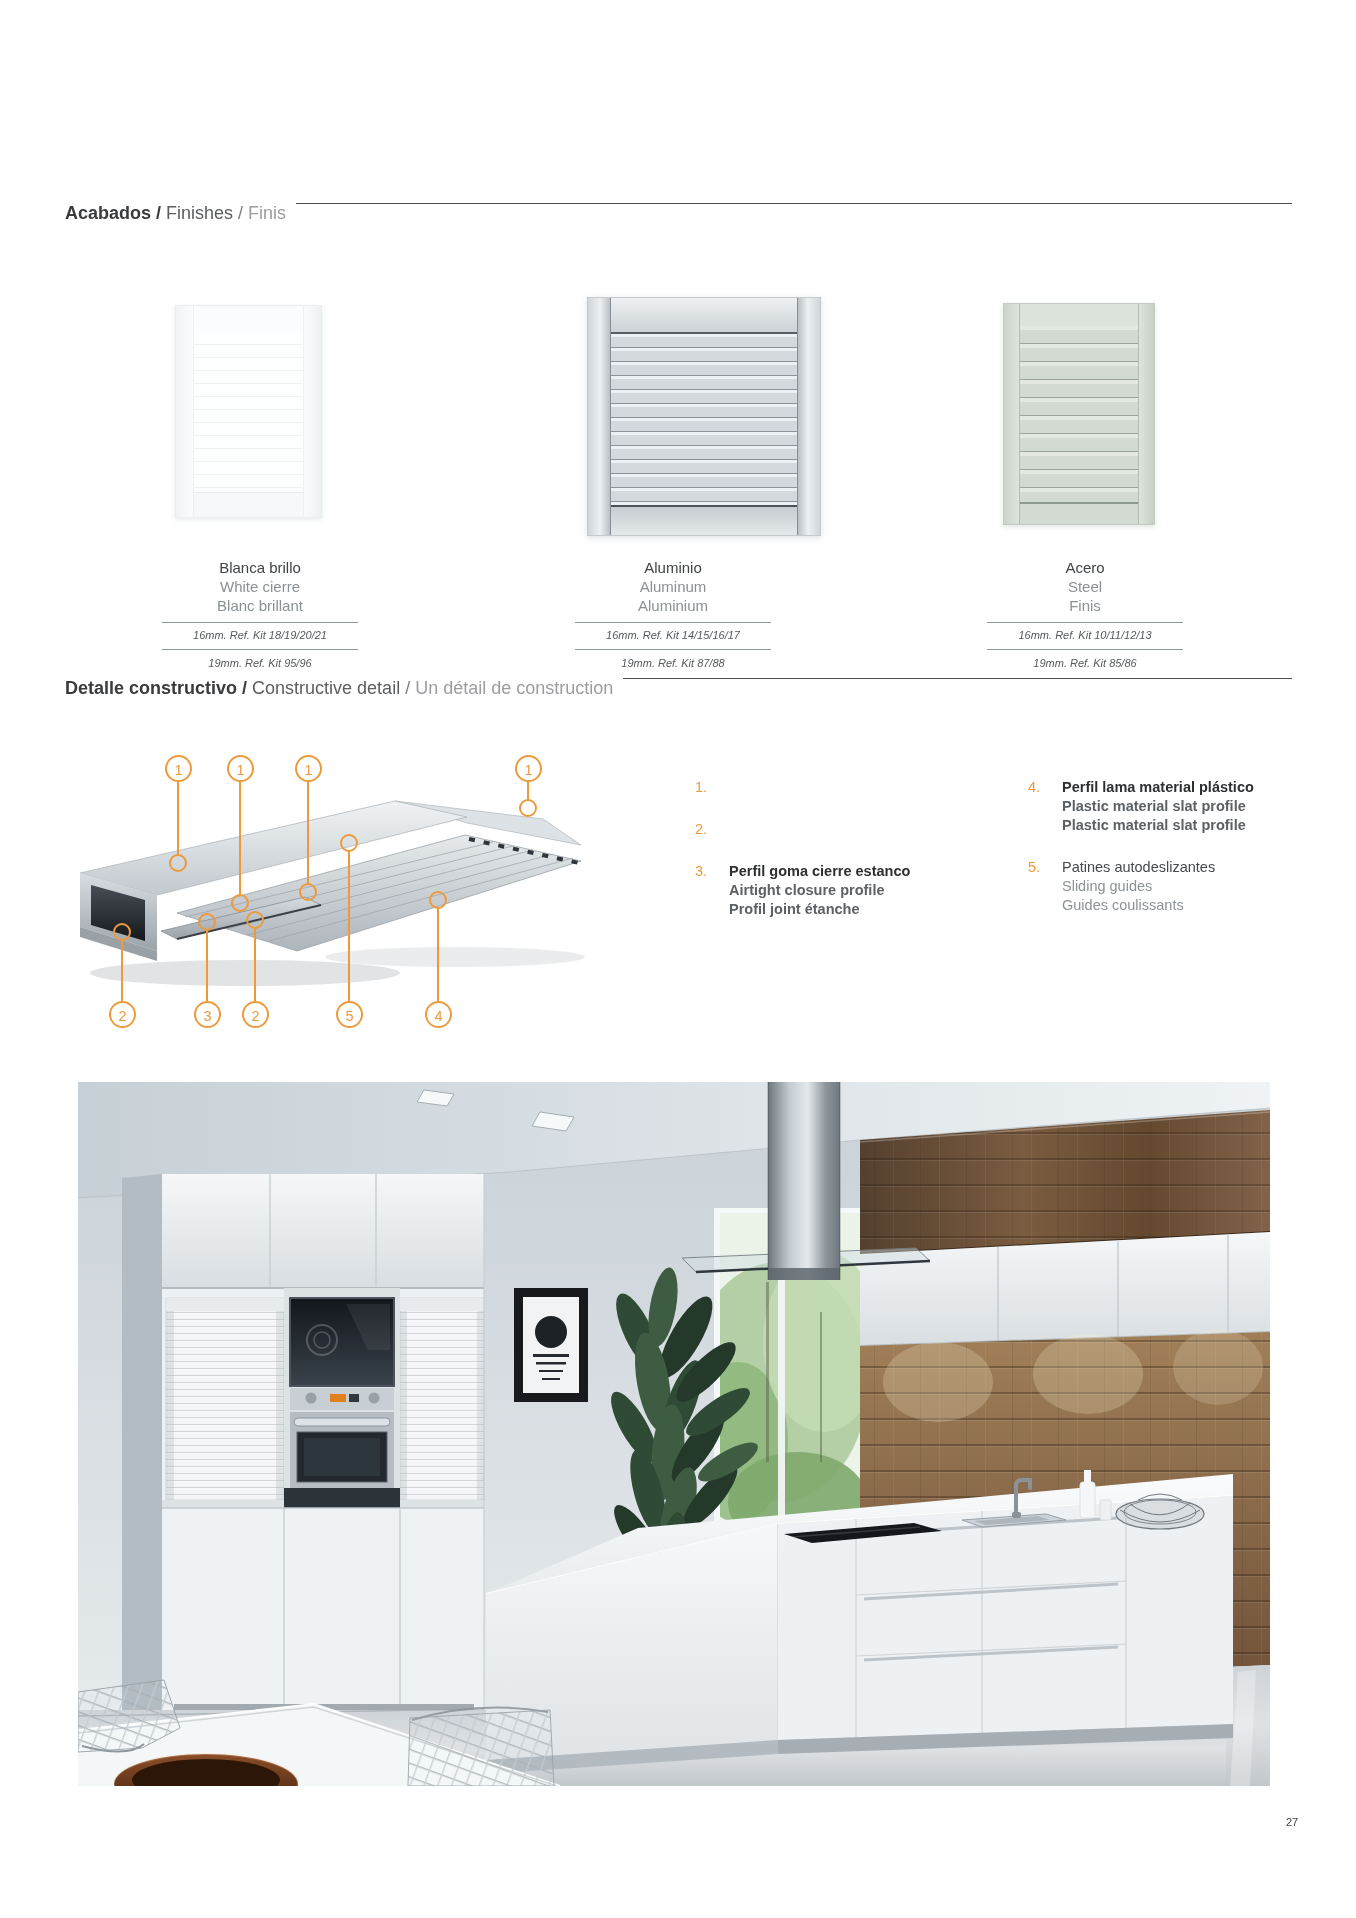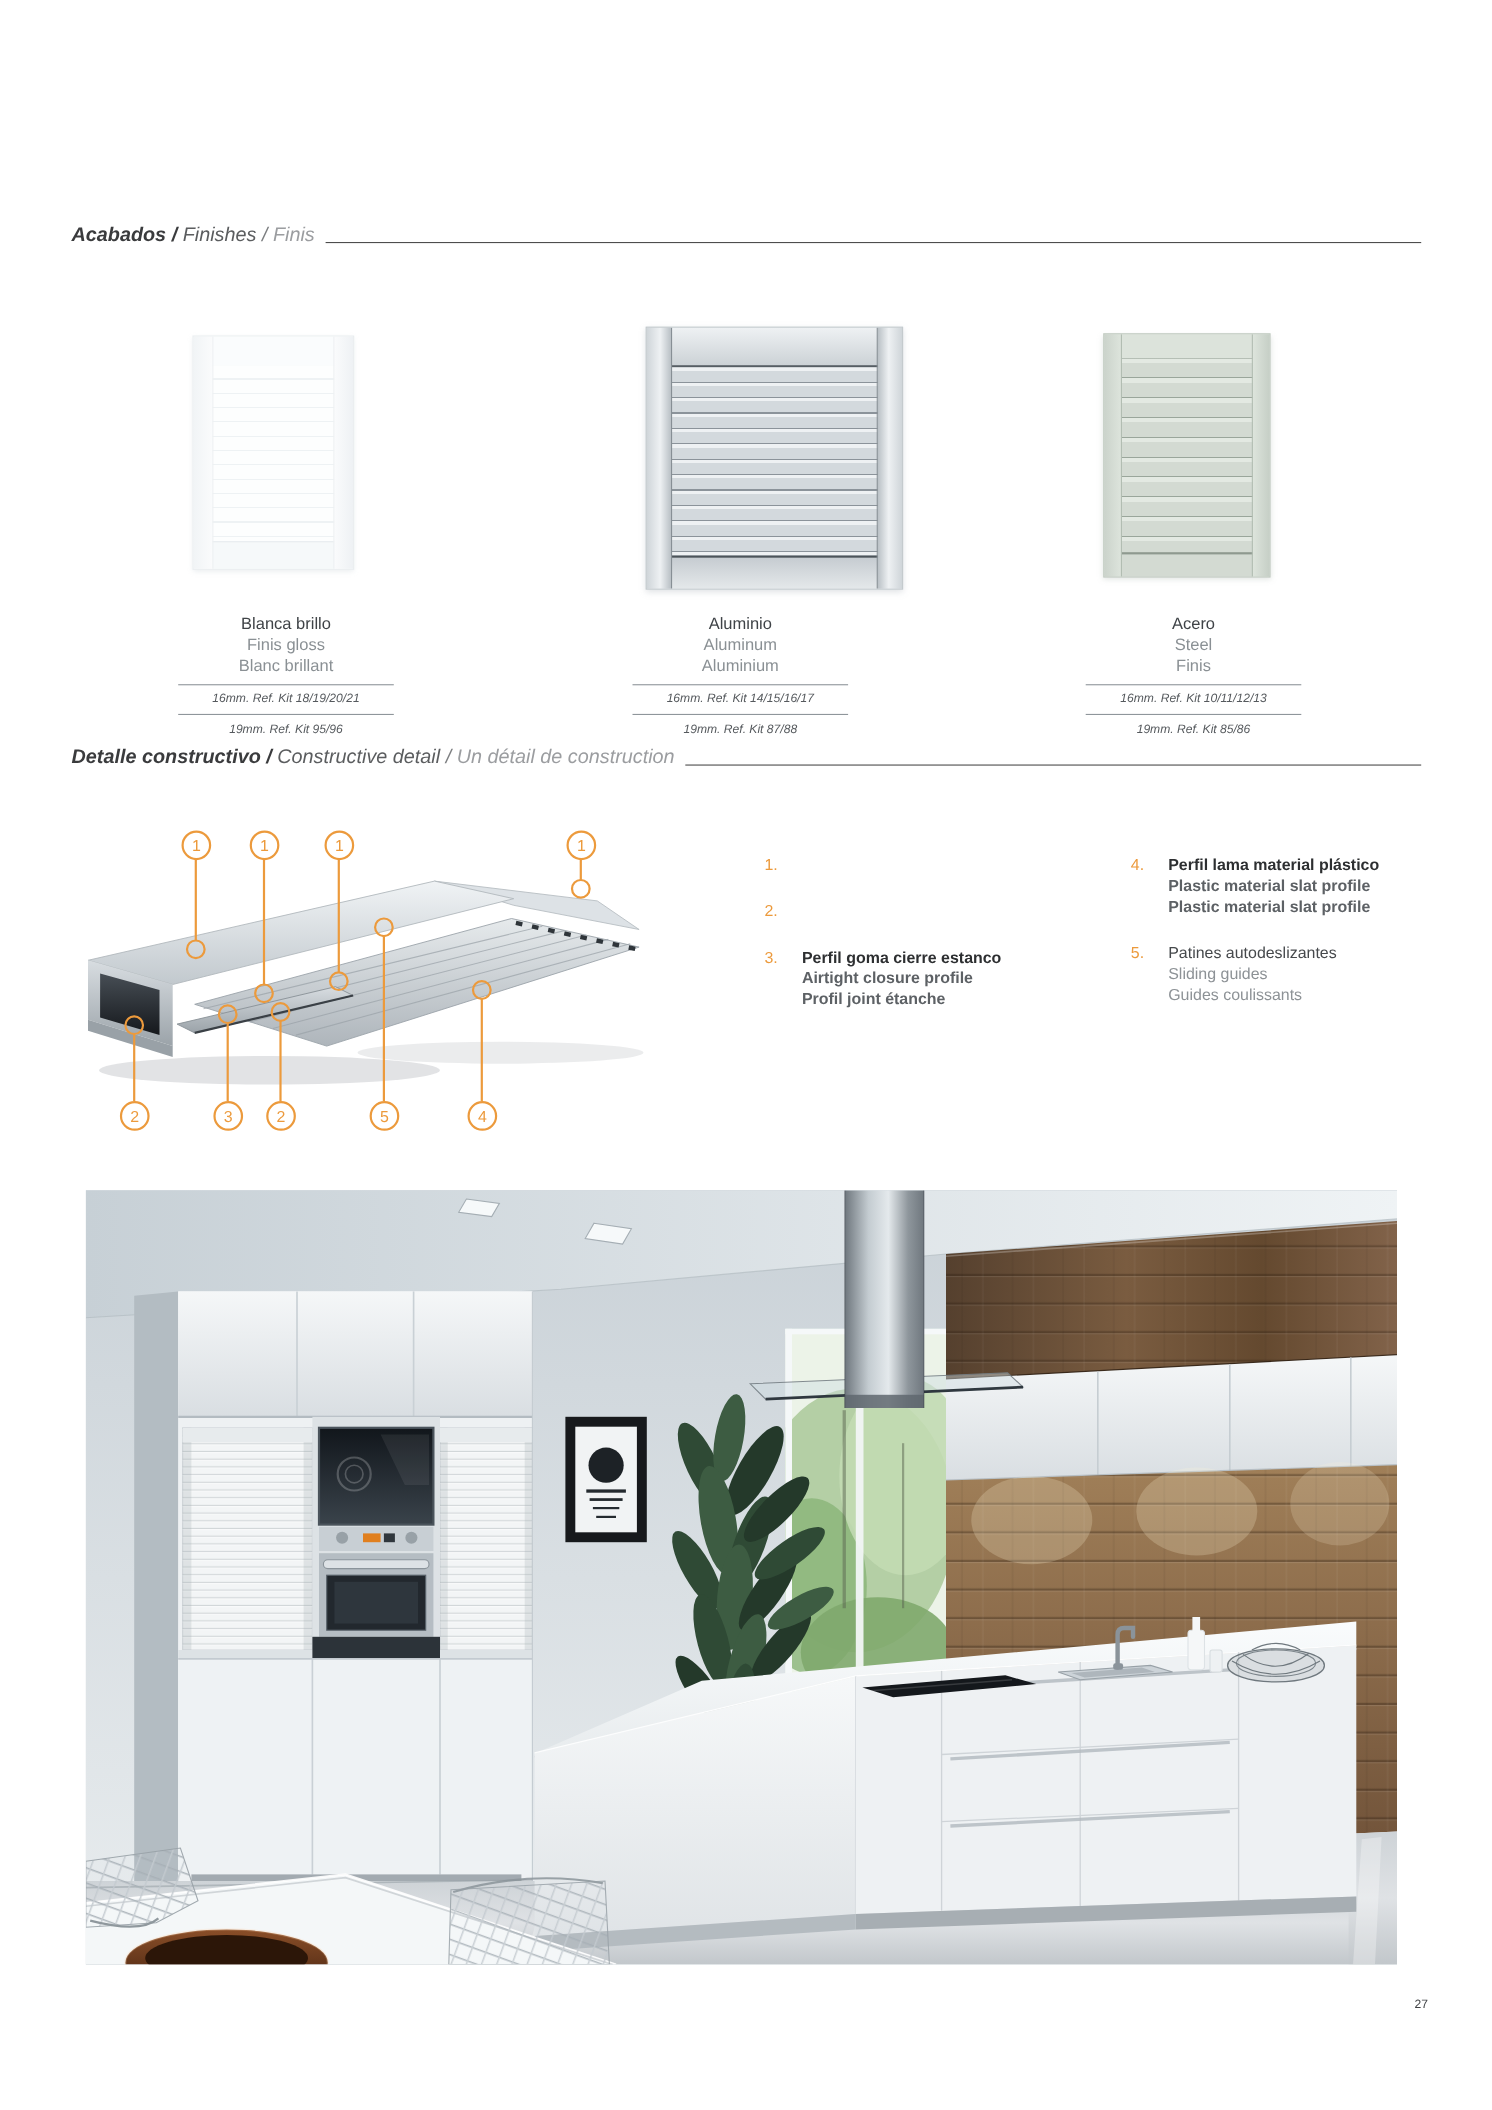--- a/index.html
+++ b/index.html
@@ -2,21 +2,21 @@
 <html><head>
 <meta charset="utf-8">
 <style>
   html,body{margin:0;padding:0;}
   body{
     width:1356px;height:1918px;background:#ffffff;position:relative;
     font-family:"Liberation Sans","DejaVu Sans",sans-serif;
     -webkit-font-smoothing:antialiased;overflow:hidden;
   }
   
-  .sec-title{position:absolute;left:65px;width:1227px;display:flex;align-items:flex-end;font-size:18px;white-space:nowrap;font-style:italic;}
+  .sec-title{position:absolute;left:65px;width:1227px;display:flex;align-items:flex-start;font-size:18px;white-space:nowrap;}
   .sec-title .t-es{color:#3a3b3d;font-weight:700;}
   .sec-title .t-sep1{color:#3a3b3d;font-weight:700;margin:0 5px;}
   .sec-title .t-en{color:#5b5d5f;}
   .sec-title .t-sep2{color:#7c7e80;margin:0 5px;}
   .sec-title .t-fr{color:#9b9da0;}
   .sec-title .rule{flex:1;border-bottom:1.5px solid #4d4d4d;margin:0 0 3px 10px;}
   #finishes-title{top:203px;}
   #detail-title{top:678px;}
 
   
@@ -111,21 +111,21 @@
 <div class="sample" id="sample-steel">
   <div class="rail-t"></div>
   <div class="slats"></div>
   <div class="rail-b"></div>
   <div class="stile l"></div>
   <div class="stile r"></div>
 </div>
 
 <div class="plabel" id="plabel-1">
   <div class="n-es">Blanca brillo</div>
-  <div class="n-en">Finis gloss</div>
+  <div class="n-en">White cierre</div>
   <div class="n-fr">Blanc brillant</div>
   <div class="refs">
     <div class="ref1">16mm. Ref. Kit 18/19/20/21</div>
     <div class="ref2">19mm. Ref. Kit 95/96</div>
   </div>
 </div>
 <div class="plabel" id="plabel-2">
   <div class="n-es">Aluminio</div>
   <div class="n-en">Aluminum</div>
   <div class="n-fr">Aluminium</div>

